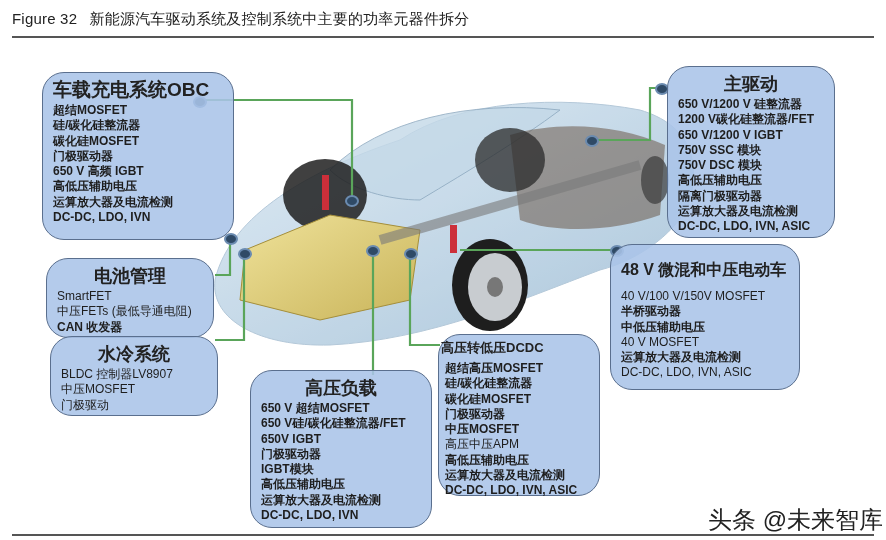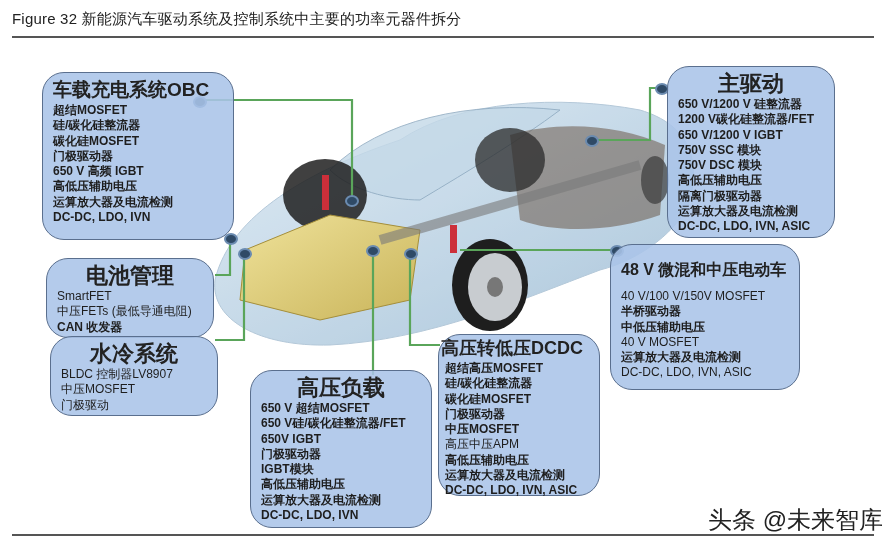--- a/index.html
+++ b/index.html
@@ -1,27 +1,27 @@
 <!DOCTYPE html>
 <html><head>
 <meta charset="utf-8">
 <style>
   html, body { margin:0; padding:0; background:#ffffff; }
   body { width:886px; height:540px; position:relative; overflow:hidden;
          font-family:"Liberation Sans","DejaVu Sans",sans-serif; color:#1a1a1a; }
   .fig-title { position:absolute; left:12px; top:10px; font-size:15px; color:#222; letter-spacing:0.2px; }
-  .fig-title .num { }
+  .fig-title .num { margin-right:8px; }
   .rule-top { position:absolute; left:12px; right:12px; top:36px; height:2px; background:#555; }
   .rule-bottom { position:absolute; left:12px; right:12px; top:534px; height:2px; background:#555; }
 
   .car { position:absolute; left:0; top:0; width:886px; height:540px; }
 
   .box { position:absolute; background:rgba(170,196,232,0.88); border:1.5px solid #5a6f8e;
          border-radius:22px; box-sizing:border-box; padding:6px 10px; }
-  .box .title { font-weight:bold; font-size:22px; color:#222; line-height:22px; margin-bottom:2px; }
+  .box .title { font-weight:bold; font-size:18px; color:#222; line-height:22px; margin-bottom:2px; }
   .box .title.center { text-align:center; }
   .box .item { font-size:12px; font-weight:bold; line-height:15.3px; color:#1e1e1e; white-space:nowrap; }
   .box .item.light { font-weight:normal; }
 
   .dot { position:absolute; width:10px; height:8px; border-radius:50%; background:#2f4a66; border:2px solid #6b8bb0; box-sizing:content-box; }
 
   .watermark { position:absolute; left:708px; top:504px; font-size:24px; color:#222; }
 </style>
 </head>
 <body>
@@ -142,21 +142,21 @@
   <div class="item">650 V硅/碳化硅整流器/FET</div>
   <div class="item">650V IGBT</div>
   <div class="item">门极驱动器</div>
   <div class="item">IGBT模块</div>
   <div class="item">高低压辅助电压</div>
   <div class="item">运算放大器及电流检测</div>
   <div class="item">DC-DC, LDO, IVN</div>
 </div>
 
 <div class="box" style="left:438px; top:334px; width:162px; height:162px; padding:2px 6px;">
-  <div class="title" style="font-size:18px; margin-left:-4px;">高压转低压DCDC</div>
+  <div class="title" style="font-size:13px; margin-left:-4px;">高压转低压DCDC</div>
   <div class="item">超结高压MOSFET</div>
   <div class="item">硅/碳化硅整流器</div>
   <div class="item">碳化硅MOSFET</div>
   <div class="item">门极驱动器</div>
   <div class="item">中压MOSFET</div>
   <div class="item light">高压中压APM</div>
   <div class="item">高低压辅助电压</div>
   <div class="item">运算放大器及电流检测</div>
   <div class="item">DC-DC, LDO, IVN, ASIC</div>
 </div>

